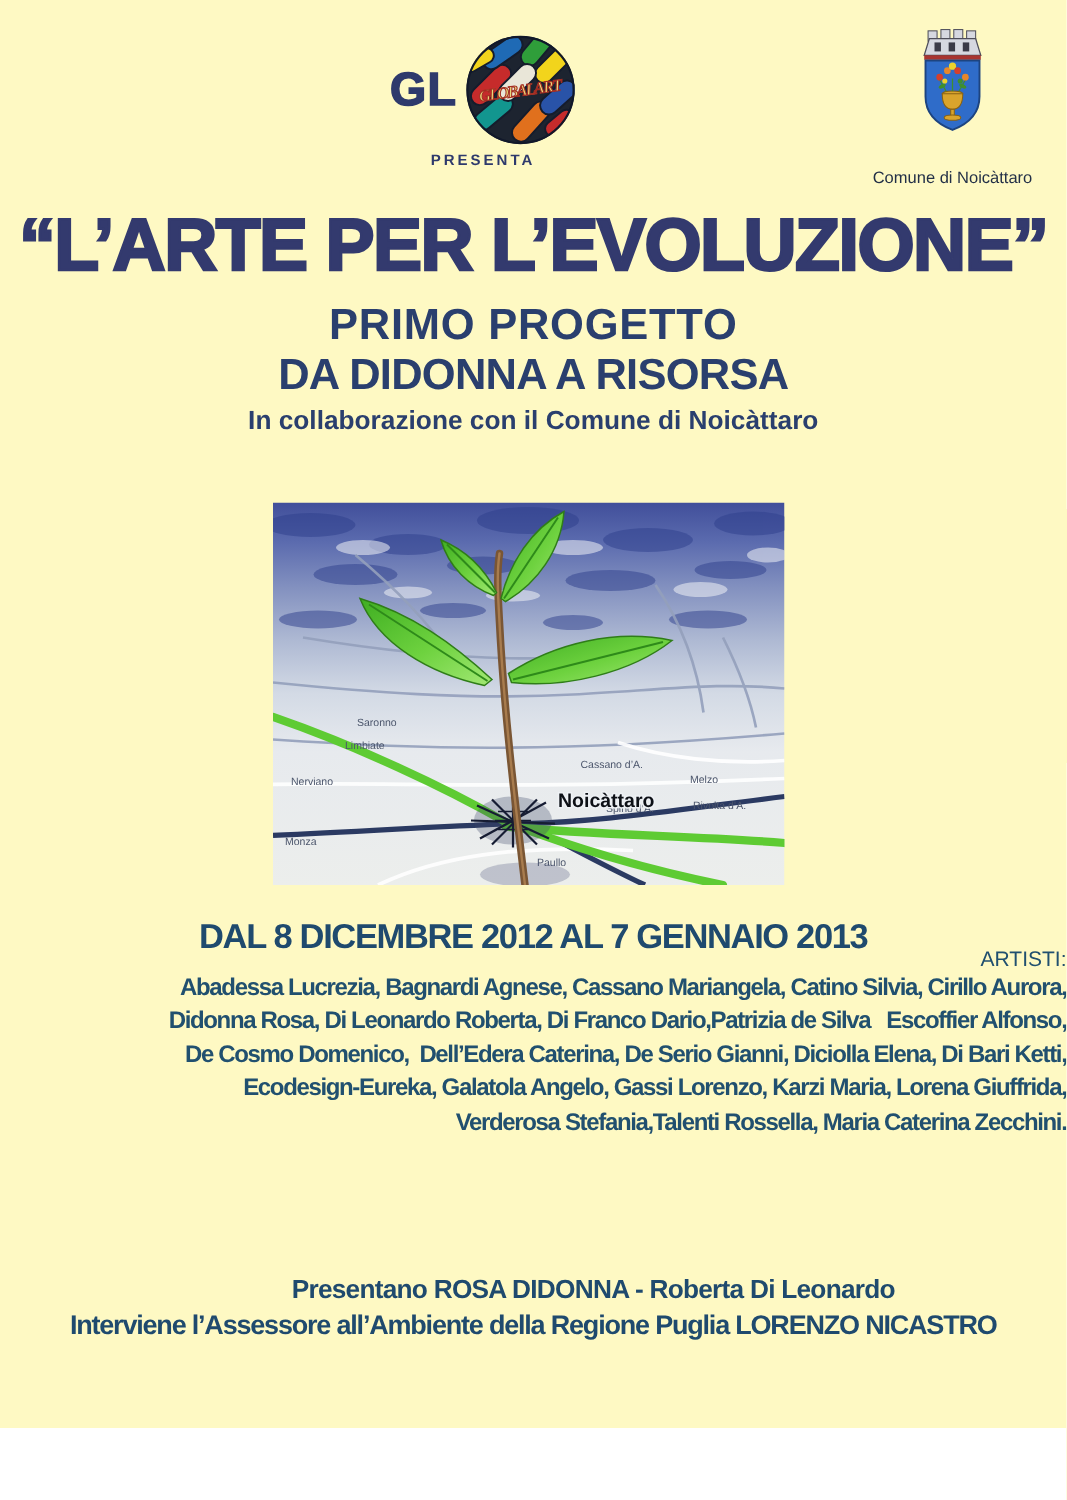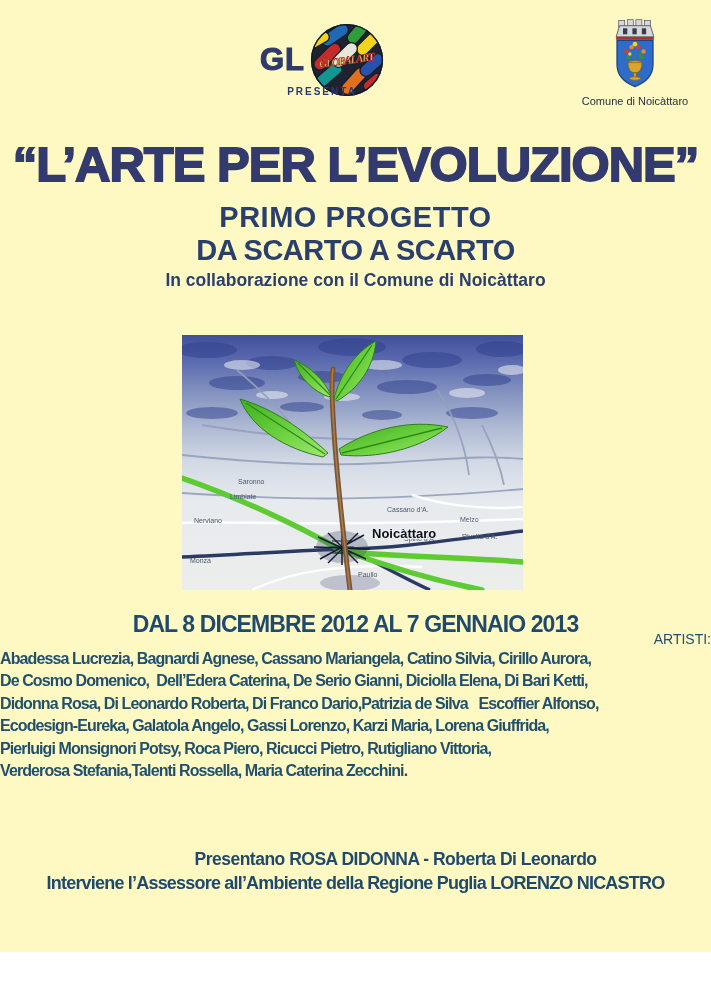--- a/index.html
+++ b/index.html
@@ -12,45 +12,45 @@
     color:#28456e;
   }
   .abs{position:absolute;left:0;width:711px;text-align:center;white-space:nowrap;}
 
   
   .logo-row{position:absolute;top:22px;left:0;width:644px;height:76px;
     display:flex;justify-content:center;align-items:center;gap:5px;}
   .logo-word{font-size:31px;font-weight:bold;color:#2e3a6c;
     -webkit-text-stroke:1.1px #2e3a6c;letter-spacing:1px;}
   .logo-ball{width:74px;height:74px;display:block;}
-  .presenta{top:86px;left:0;width:644px;font-size:10px;font-weight:bold;
+  .presenta{top:102px;left:0;width:644px;font-size:10px;font-weight:bold;
     letter-spacing:2px;color:#2e3a6c;}
   .concorso{top:103px;left:0;width:644px;font-size:21px;font-weight:bold;
     color:#2e3a6c;-webkit-text-stroke:0.6px #2e3a6c;}
 
   
   .crest-block{position:absolute;top:14px;left:560px;width:150px;text-align:center;}
   .crest-icon{width:60px;height:80px;display:block;margin:0 auto;}
-  .crest-caption{font-size:11px;color:#233047;margin-top:1px;}
+  .crest-caption{font-size:11px;color:#233047;margin-top:19px;}
 
   
   .title{top:136px;font-size:49px;font-weight:bold;letter-spacing:-1px;
     color:#333a6e;-webkit-text-stroke:1.8px #333a6e;}
   .sub1{top:201px;font-size:29px;font-weight:bold;letter-spacing:0.5px;color:#2a3f6e;}
   .sub2{top:234px;font-size:29px;font-weight:bold;letter-spacing:-0.5px;color:#2a3f6e;}
   .sub3{top:270px;font-size:17.5px;font-weight:bold;color:#2a3f6e;}
 
   
   .photo{position:absolute;top:323px;left:182px;width:341px;height:255px;margin-top:12px;}
   .photo svg{display:block;width:341px;height:255px;}
 
   
   .dates{top:611px;font-size:23px;font-weight:bold;letter-spacing:-0.9px;color:#1f4a6e;}
   .artists-heading{top:631px;font-size:14px;font-weight:normal;color:#21506f;text-align:right;}
-  .artists{position:absolute;top:648px;left:0;width:711px;text-align:left;
+  .artists{position:absolute;top:648px;left:0;width:711px;text-align:right;
     font-size:16px;font-weight:bold;letter-spacing:-0.9px;line-height:22.4px;
     color:#21506f;}
   .artist-line{white-space:pre;}
 
   
   .footer1{top:849px;font-size:17.5px;font-weight:bold;letter-spacing:-0.5px;color:#1f4a6e;padding-left:40px;}
   .footer2{top:873px;font-size:18px;font-weight:bold;letter-spacing:-0.8px;color:#1f4a6e;}
   .footer3{top:898px;font-size:18px;font-weight:bold;letter-spacing:-1px;color:#1f4a6e;}
 </style>
 </head>
@@ -120,21 +120,21 @@
         <circle cx="45" cy="43" r="2.6" fill="#e8872a"></circle>
         <circle cx="29" cy="46" r="2" fill="#ecd32e"></circle>
         <circle cx="41" cy="46" r="2" fill="#3f8f2e"></circle>
       </g>
     </svg>
     <div class="crest-caption">Comune di Noicàttaro</div>
   </div>
 
   <div class="abs title">“L’ARTE PER L’EVOLUZIONE”</div>
   <div class="abs sub1">PRIMO PROGETTO</div>
-  <div class="abs sub2">DA SCARTO A SCARTO</div>
+  <div class="abs sub2">DA DIDONNA A RISORSA</div>
   <div class="abs sub3">In collaborazione con il Comune di Noicàttaro</div>
 
   <div class="photo">
     <svg viewBox="0 0 341 255">
       <defs>
         <linearGradient id="mapg" x1="0" y1="0" x2="0" y2="1">
           <stop offset="0" stop-color="#414f9a"></stop>
           <stop offset="0.10" stop-color="#5a6aae"></stop>
           <stop offset="0.22" stop-color="#8290bf"></stop>
           <stop offset="0.36" stop-color="#aeb9d3"></stop>
@@ -243,23 +243,22 @@
         </g>
       </g>
     </svg>
   </div>
 
   <div class="abs dates">DAL 8 DICEMBRE 2012 AL 7 GENNAIO 2013</div>
 
   <div class="abs artists-heading">ARTISTI:</div>
   <div class="artists">
     <div class="artist-line">Abadessa Lucrezia, Bagnardi Agnese, Cassano Mariangela, Catino Silvia, Cirillo Aurora,</div>
+    <div class="artist-line">Didonna Rosa, Di Leonardo Roberta, Di Franco Dario,Patrizia de Silva   Escoffier Alfonso,</div>
     <div class="artist-line">De Cosmo Domenico,  Dell’Edera Caterina, De Serio Gianni, Diciolla Elena, Di Bari Ketti,</div>
-    <div class="artist-line">Didonna Rosa, Di Leonardo Roberta, Di Franco Dario,Patrizia de Silva   Escoffier Alfonso,</div>
     <div class="artist-line">Ecodesign-Eureka, Galatola Angelo, Gassi Lorenzo, Karzi Maria, Lorena Giuffrida,</div>
-    <div class="artist-line">Pierluigi Monsignori Potsy, Roca Piero, Ricucci Pietro, Rutigliano Vittoria,</div>
     <div class="artist-line">Verderosa Stefania,Talenti Rossella, Maria Caterina Zecchini.</div>
   </div>
 
   <div class="abs footer1">Presentano ROSA DIDONNA - Roberta Di Leonardo</div>
   <div class="abs footer2">Interviene l’Assessore all’Ambiente della Regione Puglia LORENZO NICASTRO</div>
 
 </div>
 
 </body></html>

